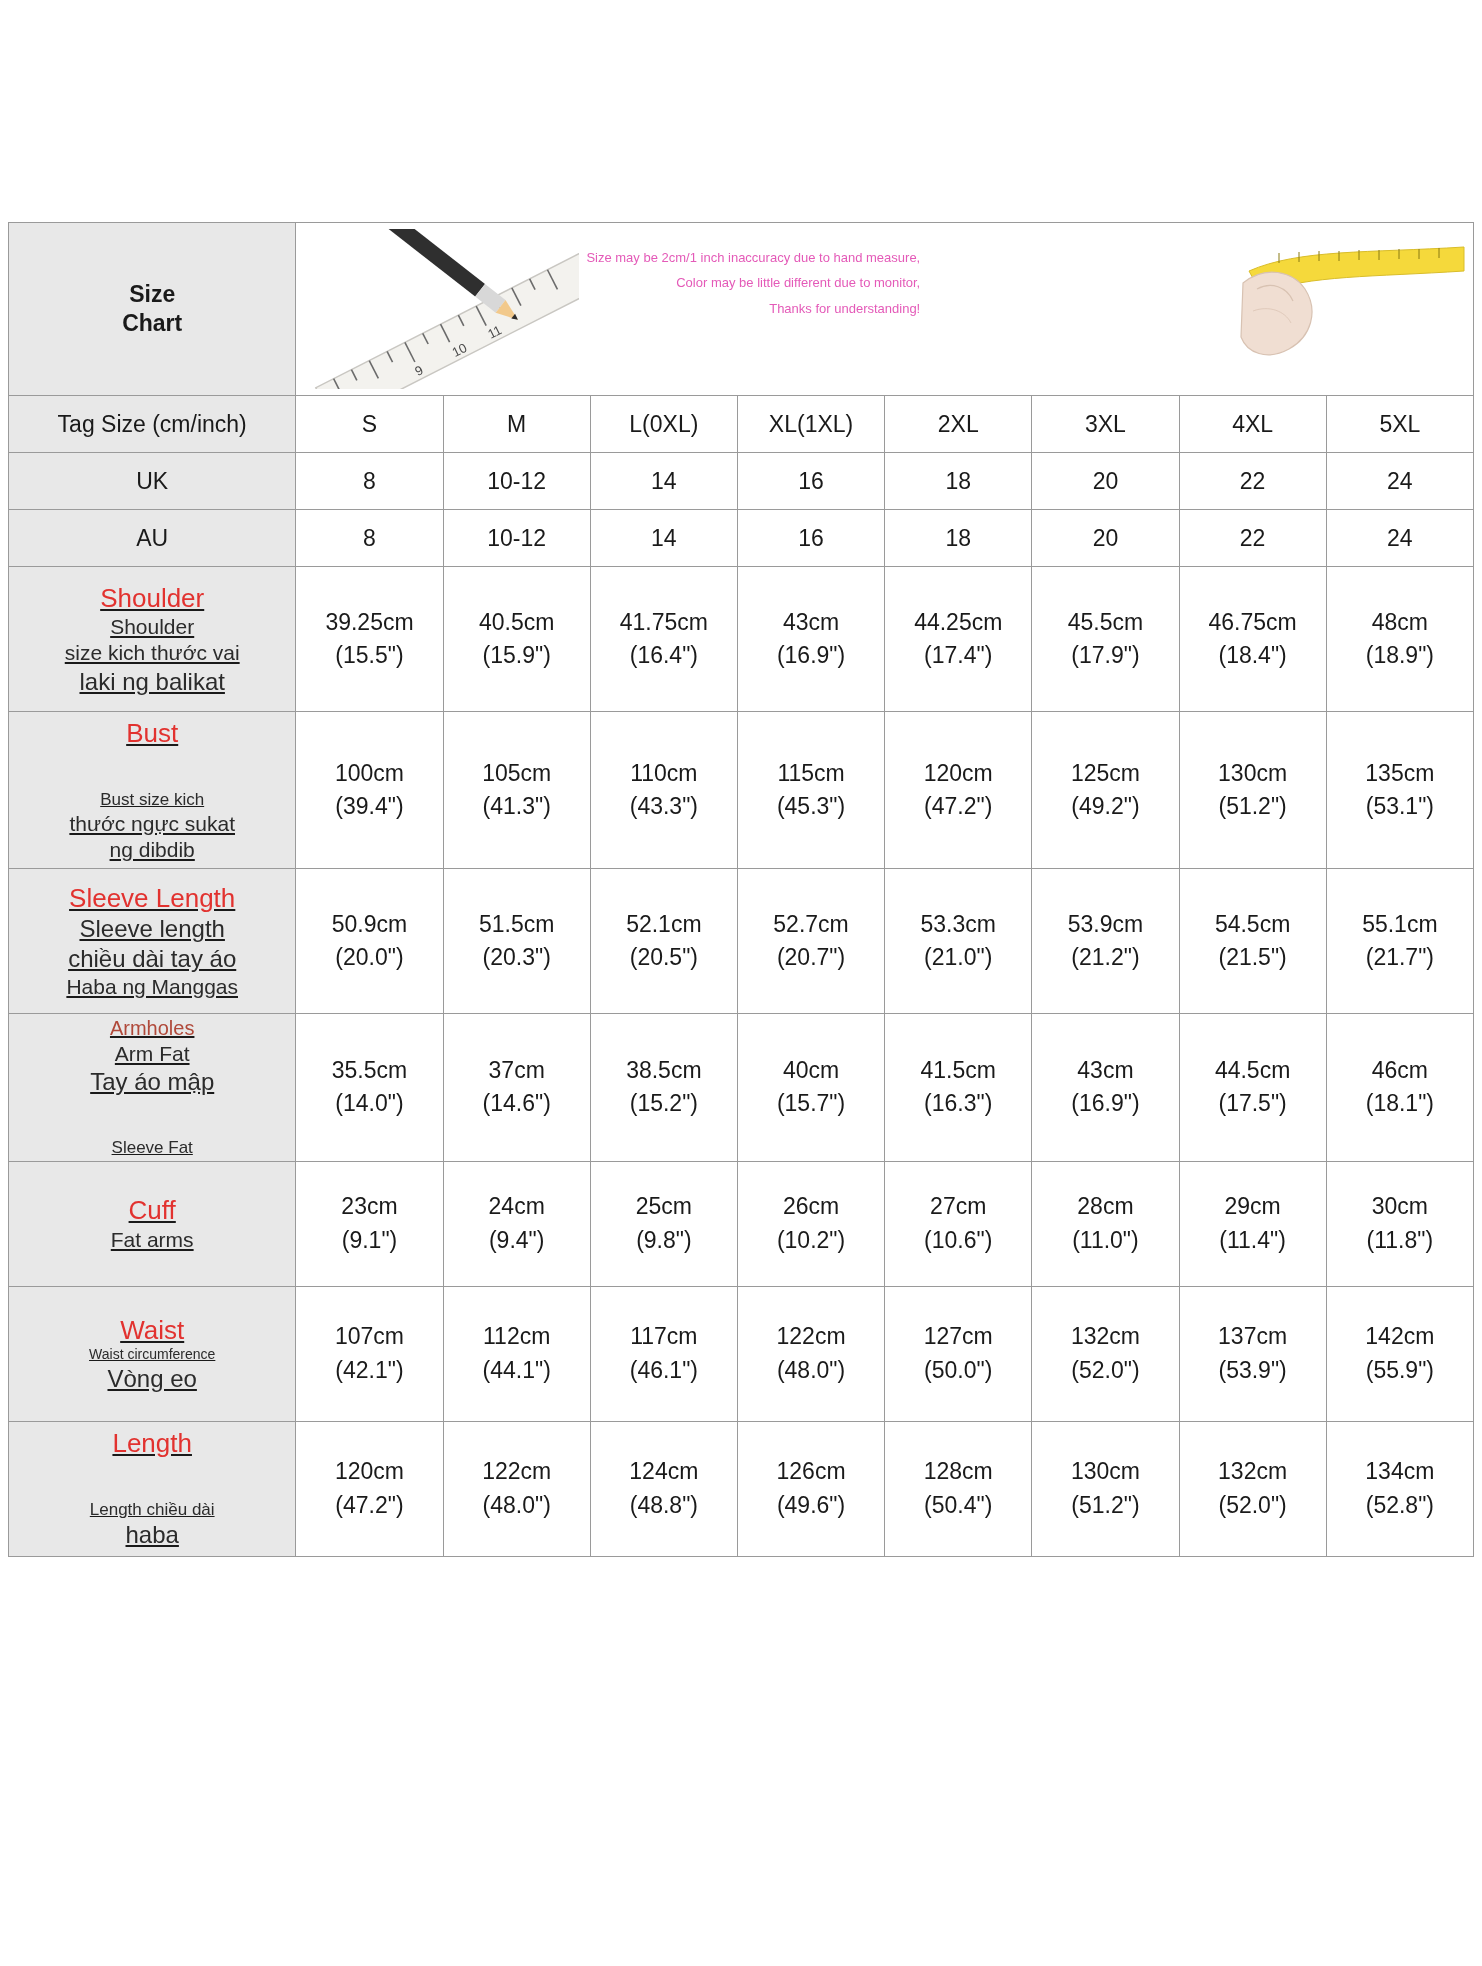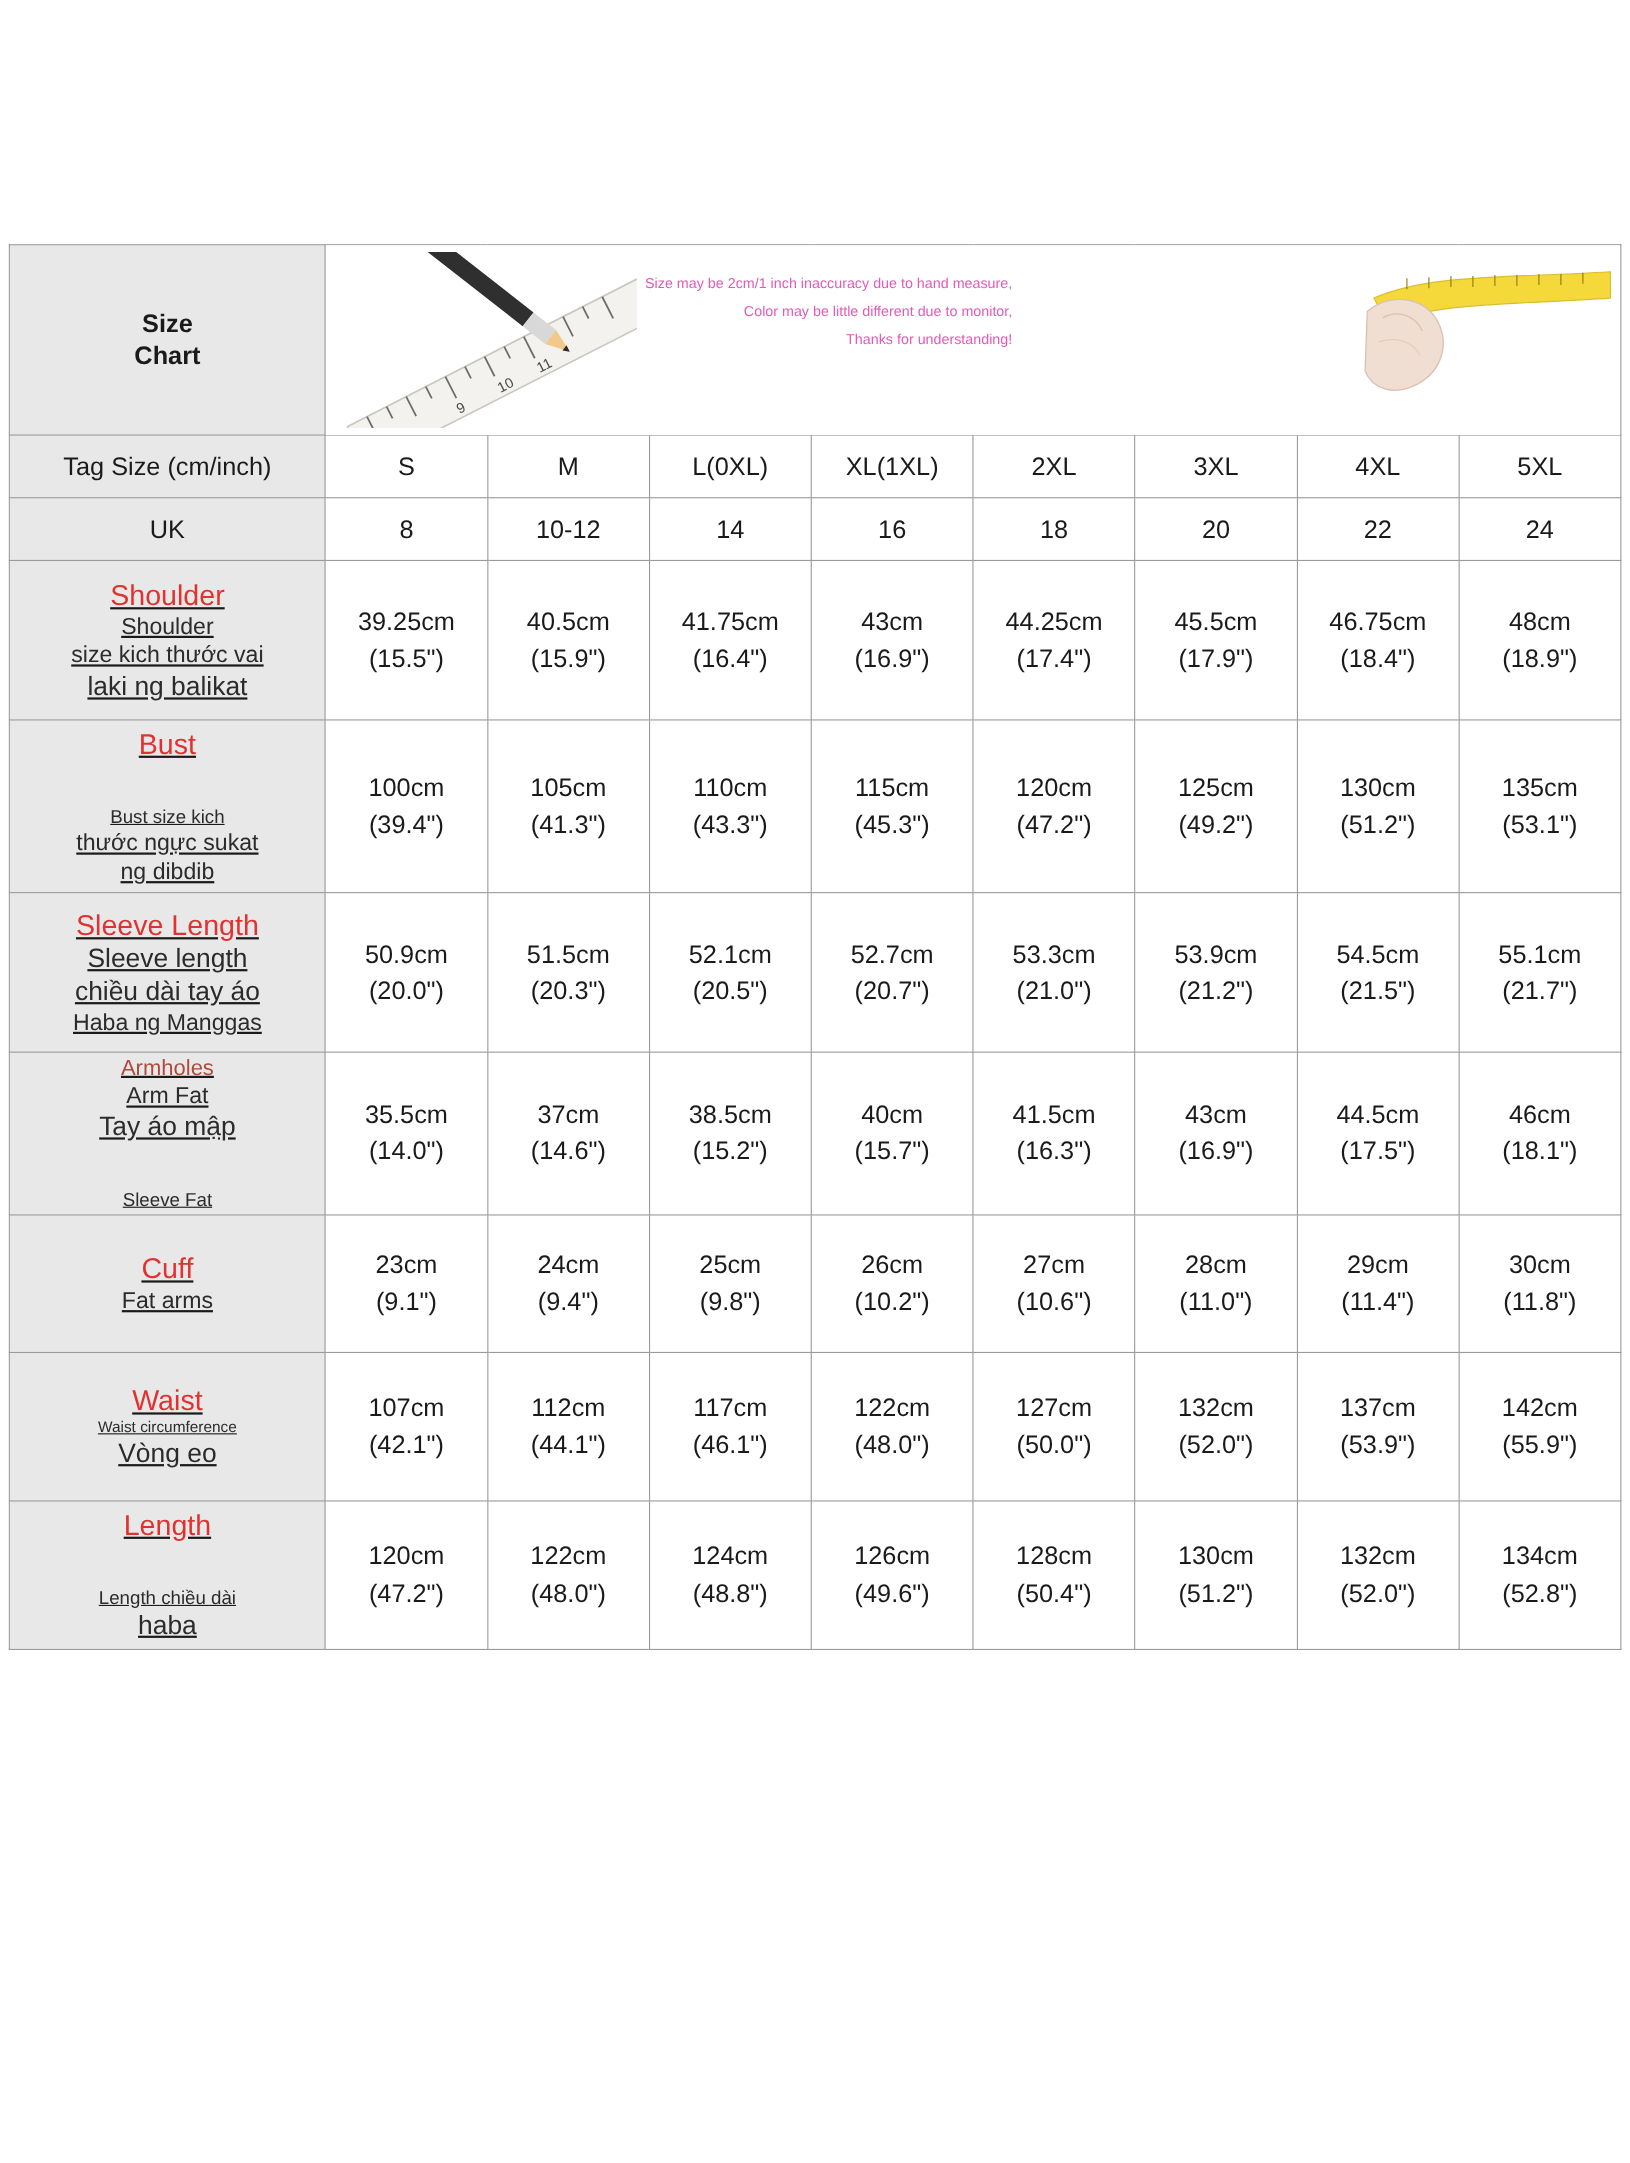--- a/index.html
+++ b/index.html
@@ -252,20 +252,31 @@
           <td>8</td>
           <td>10-12</td>
           <td>14</td>
           <td>16</td>
           <td>18</td>
           <td>20</td>
           <td>22</td>
           <td>24</td>
         </tr>
 
+        <tr class="row-sizes">
+          <td class="uscau">AU</td>
+          <td>8</td>
+          <td>10-12</td>
+          <td>14</td>
+          <td>16</td>
+          <td>18</td>
+          <td>20</td>
+          <td>22</td>
+          <td>24</td>
+        </tr>
 
         <tr class="r-shoulder">
           <td class="grp">
             <span class="t1">Shoulder</span>
             <span class="t2">Shoulder</span>
             <span class="t2">size kich thước vai</span>
             <span class="t3">laki ng balikat</span>
           </td>
           <td class="val">
               <span class="cm">39.25cm</span>

